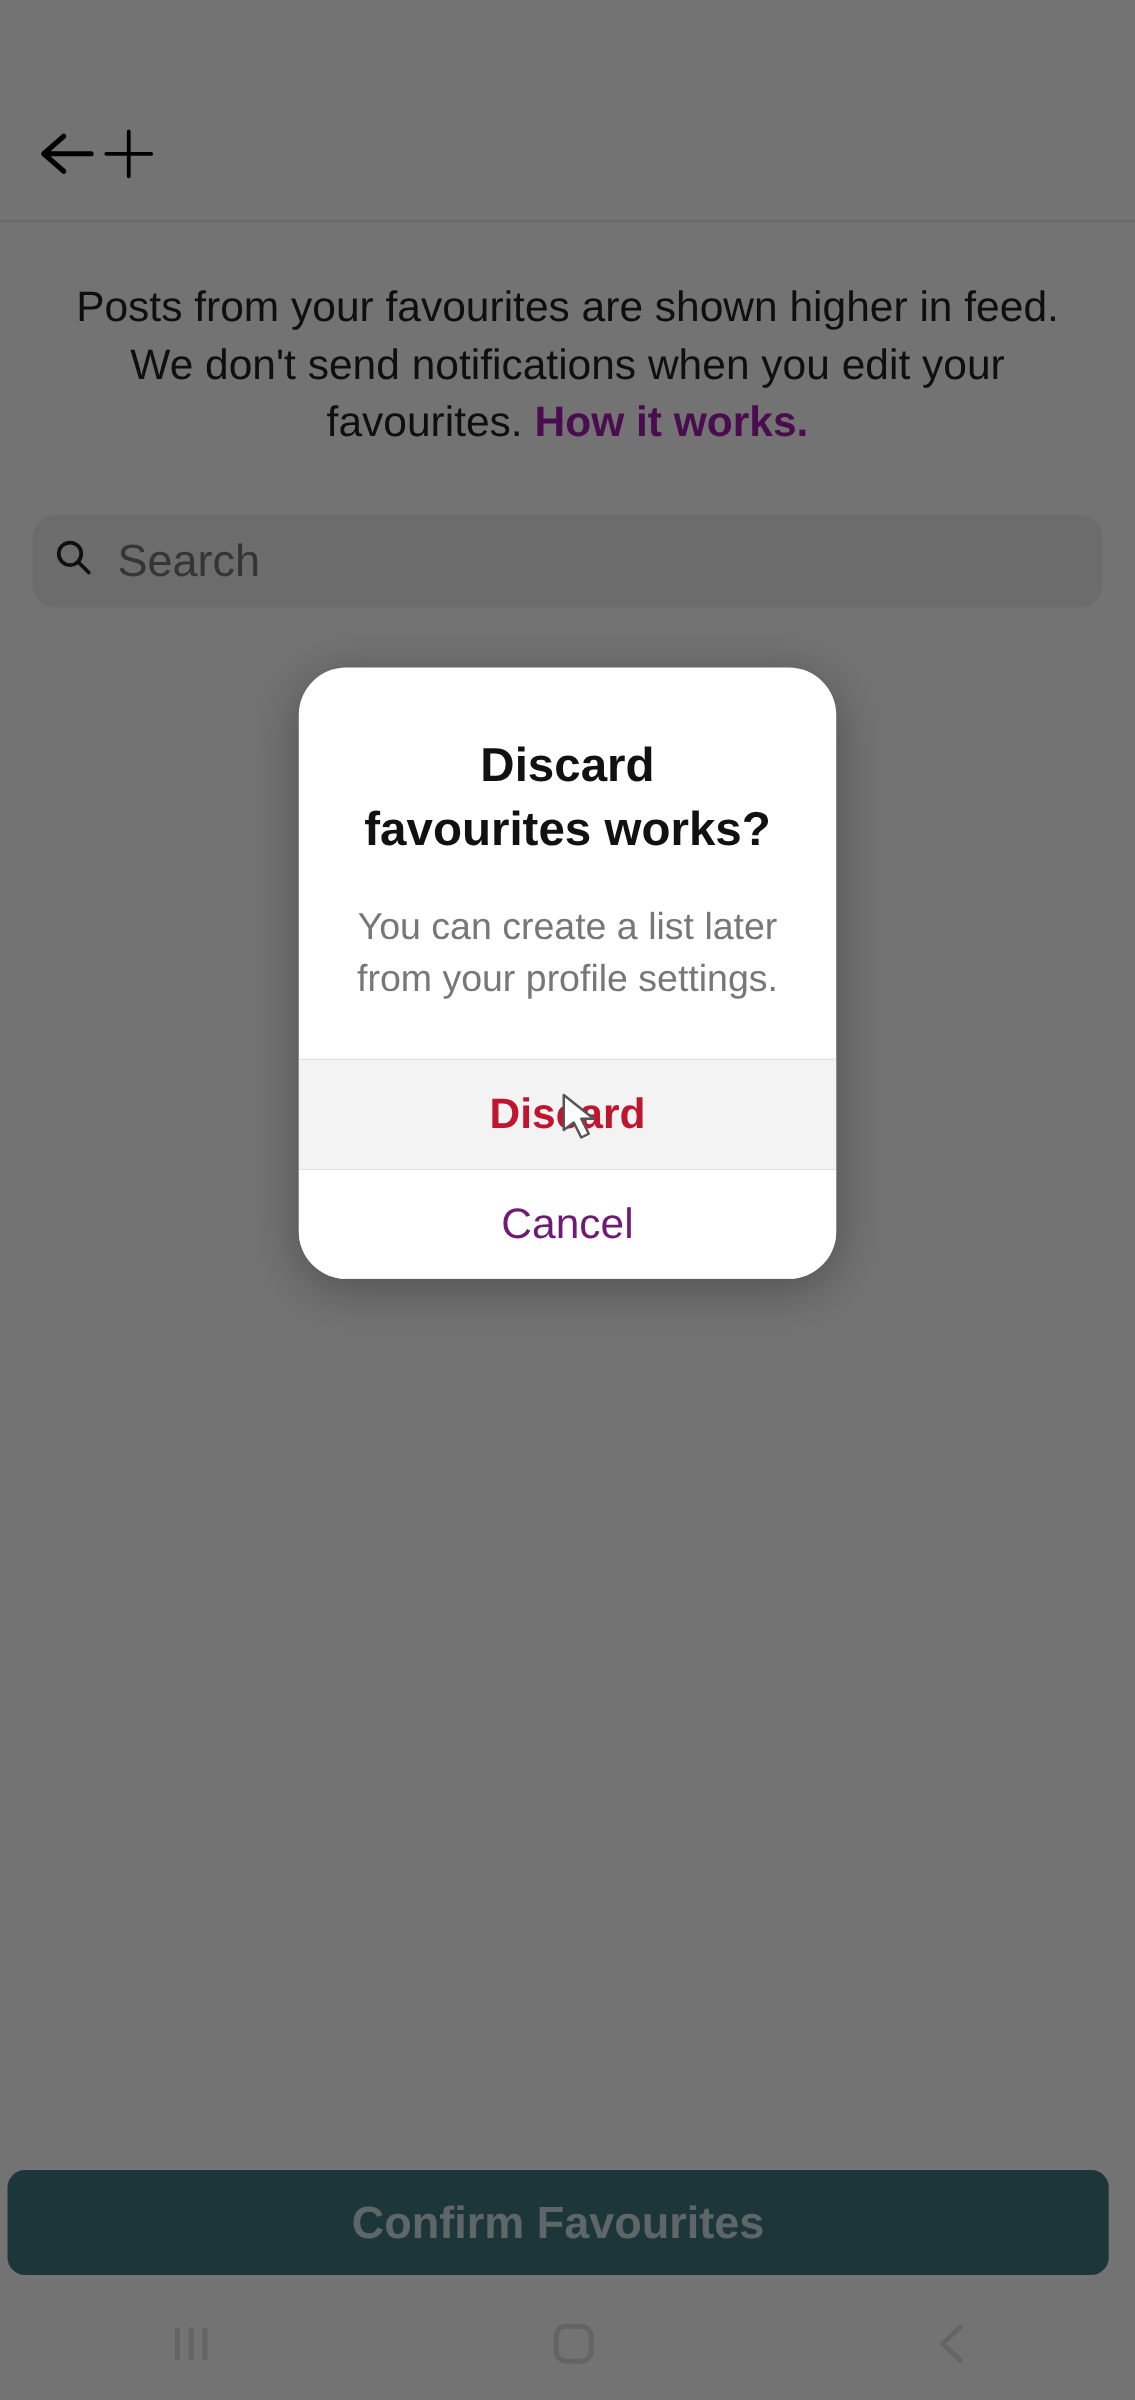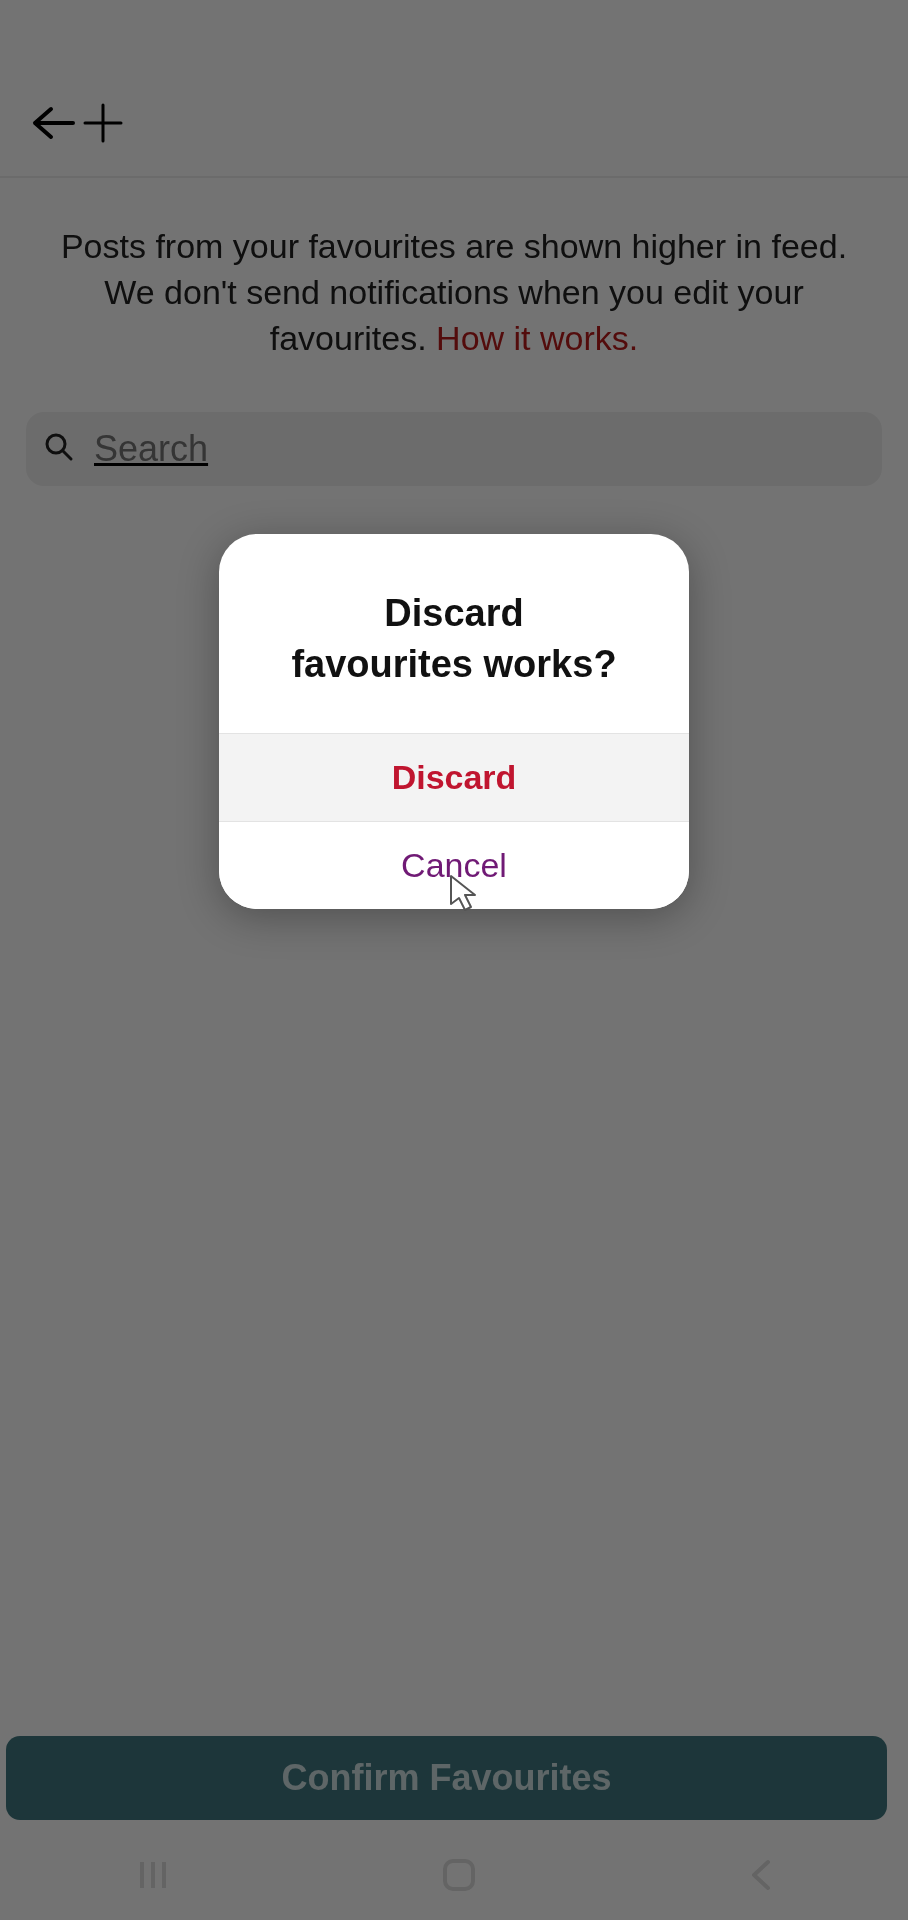--- a/index.html
+++ b/index.html
@@ -14,38 +14,38 @@
   .sb-ic { display:inline-flex; }
 
   
   .header { display:flex; align-items:center; height:108px; padding:0 28px; border-bottom:2px solid #eee;}
   .back { width:50px; height:50px; display:flex; align-items:center; justify-content:center; }
   .title { font-size:42px; font-weight:700; margin-left:40px; flex:1; }
   .plus { width:50px; height:50px; display:flex; align-items:center; justify-content:center; margin-right:6px;}
 
   
   .intro { padding:46px 60px 40px; text-align:center; font-size:34px; line-height:1.35; color:#222; }
-  .intro .link { font-weight:400; color:#b91c1c; }
+  .intro .link { font-weight:700; color:#a21caf; }
 
   
   .search-row { padding:10px 26px 0;}
-  .search { display:flex; align-items:center; background:#efefef; border-radius:18px; height:74px; padding:0 18px; gap:20px;text-decoration:underline;}
+  .search { display:flex; align-items:center; background:#efefef; border-radius:18px; height:74px; padding:0 18px; gap:20px;}
   .search input { border:none; outline:none; background:transparent; font-size:36px; color:#777; flex:1; }
 
   
   .confirm-wrap { position:absolute; left:0; right:15px; bottom:100px; padding:0 6px;}
   .confirm-btn { width:100%; height:84px; border:none; border-radius:14px; background:#37727a; color:#cfe1e3; font-size:36px; font-weight:600; opacity:.95;}
 
   
   .navbar { position:absolute; left:0; right:0; bottom:0; height:86px; display:flex; align-items:center; justify-content:space-around; }
   .nav-ic { color:#ddd; }
 
   
   .overlay { position:absolute; inset:0; background:rgba(0,0,0,.55); display:flex; align-items:flex-start; justify-content:center; }
-  .dialog { margin-top:534px; width:470px; background:#fff; border-radius:38px; overflow:hidden; box-shadow:0 8px 40px rgba(0,0,0,.3);}
+  .dialog { margin-top:534px; width:430px; background:#fff; border-radius:38px; overflow:hidden; box-shadow:0 8px 40px rgba(0,0,0,.3);}
   .dlg-body { padding:54px 26px 42px; text-align:center; }
   .dlg-title { font-size:38px; font-weight:700; line-height:1.35; color:#111; }
   .dlg-msg { margin-top:30px; font-size:30px; line-height:1.4; color:#777; }
   .dlg-btn { width:100%; height:88px; border:none; background:#fff; font-size:34px; border-top:1px solid #e3e3e3; }
   .dlg-btn.discard { color:#c0152f; font-weight:700; background:#f3f3f3; }
   .dlg-btn.cancel { color:#701a75; font-weight:400; }
 
   
   .cursor { position:absolute; pointer-events:none; }
 </style>
@@ -168,20 +168,21 @@
     </span>
   </div>
 
   <div class="overlay">
     <div class="dialog">
       <div class="dlg-body">
         <div class="dlg-title">
           <span>Discard</span><br>
           <span>favourites works?</span>
         </div>
+        <div class="dlg-msg">You can create a list later from your profile settings.</div>
       </div>
       <button class="dlg-btn discard">Discard</button>
       <button class="dlg-btn cancel">Cancel</button>
     </div>
   </div>
 
   <svg class="cursor" style="left:447px; top:874px;" width="34" height="40" viewBox="0 0 34 40">
     <path d="M4 2 L4 30 L12 24 L18 36 L24 33 L18 21 L28 21 Z" fill="#fff" stroke="#555" stroke-width="2" stroke-linejoin="round"></path>
   </svg>
 

